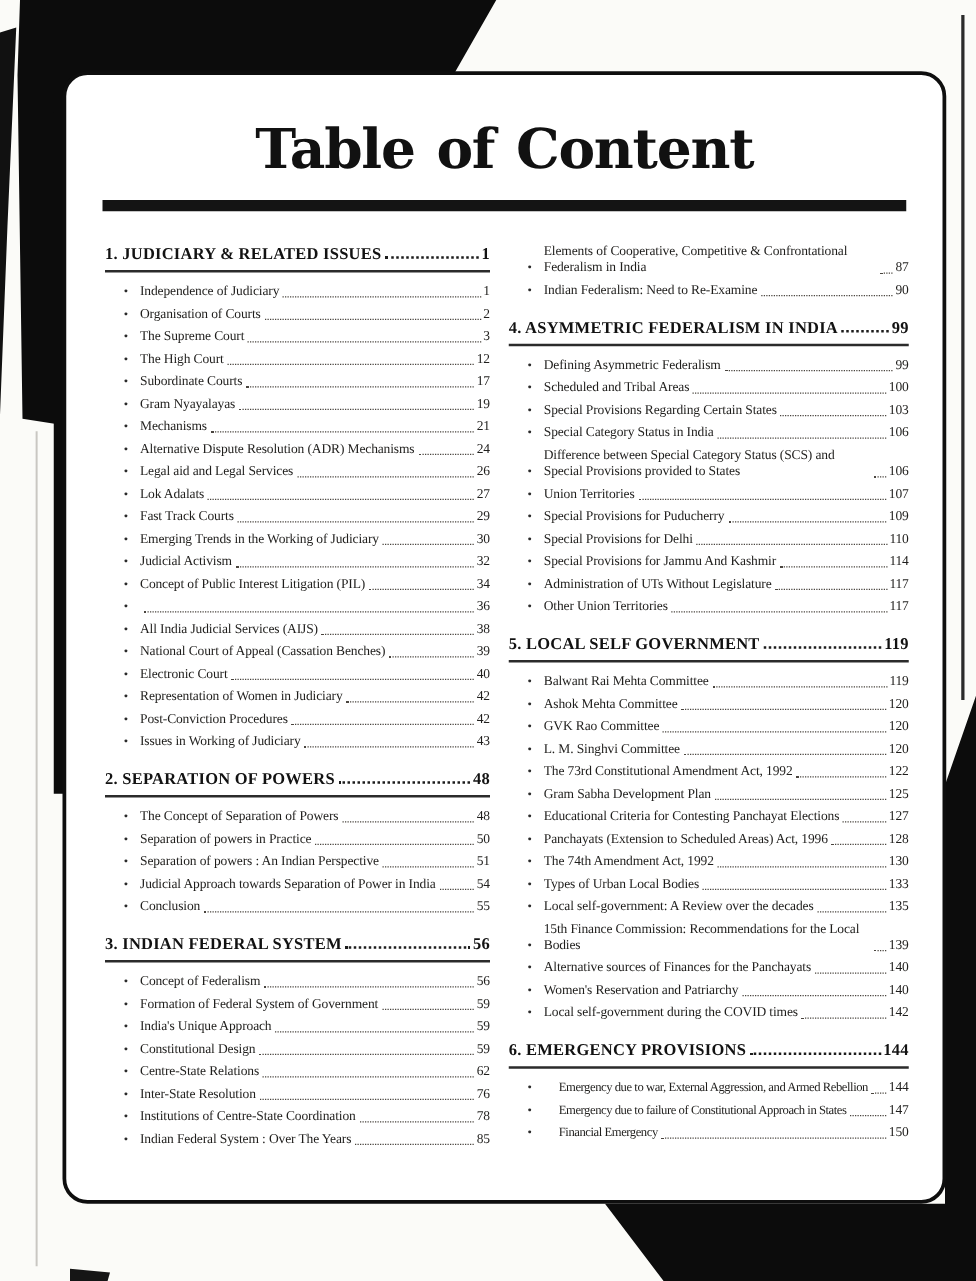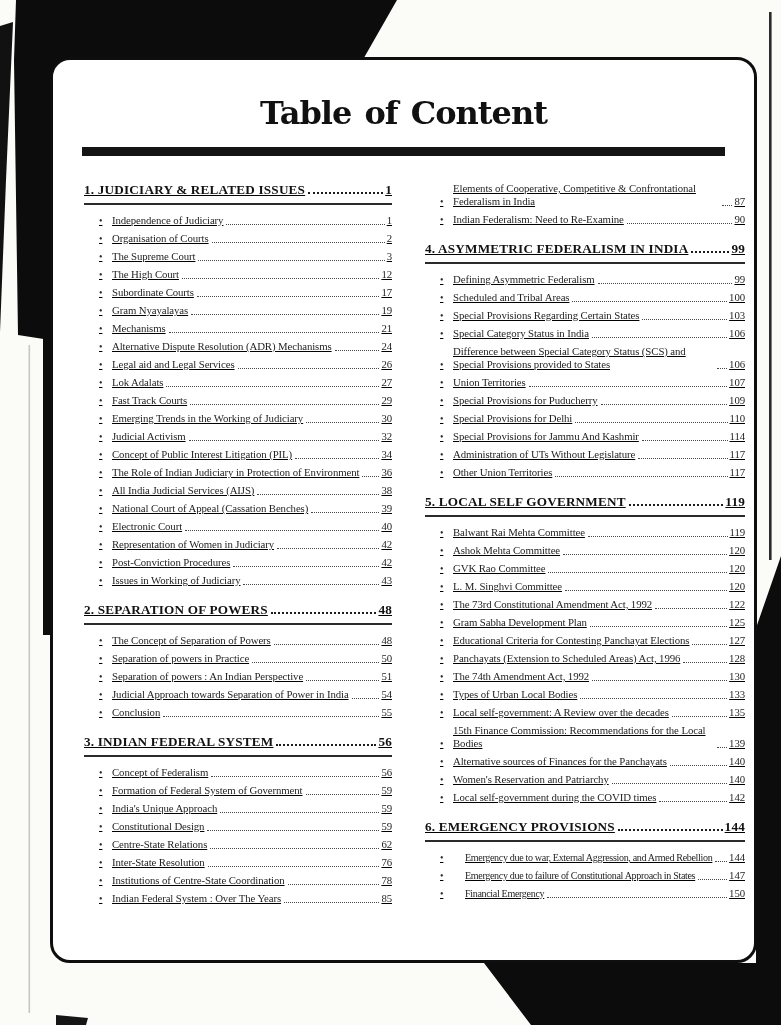--- a/index.html
+++ b/index.html
@@ -11,25 +11,25 @@
   .bg-art{position:absolute;inset:0;z-index:0;}
   
   .card{
     position:absolute;left:50px;top:57px;width:707px;height:906px;
     background:#ffffff;border:3.5px solid #0e0e0e;border-radius:20px;
     box-sizing:border-box;z-index:1;
   }
   .page-title{
     margin:34px 20px 0;text-align:center;
     font-family:"DejaVu Serif", serif;font-weight:700;
-    font-size:32px;letter-spacing:-1px;word-spacing:3px;color:#111;
+    font-size:44px;letter-spacing:-1px;word-spacing:3px;color:#111;
   }
   .title-bar{height:9px;background:#141414;margin:15px 29px 0 29px;}
   
-  .columns{display:flex;gap:33px;margin:26px 32px 0 31px;text-decoration:underline;}
+  .columns{display:flex;gap:15px;margin:26px 32px 0 31px;}
   .toc-column{flex:1 1 0;min-width:0;}
   .toc-column.right{flex:0 0 320px;}
   .toc-column.left{flex:0 0 308px;}
   
   .toc-section{margin-top:15px;}
   .toc-column > .toc-section:first-child{margin-top:0;}
   .sec-header{
     display:flex;align-items:flex-end;
     font-weight:700;font-size:13.2px;line-height:15px;color:#121212;
     letter-spacing:.2px;
@@ -169,21 +169,20 @@
               <span class="pg">32</span>
             </div>
             <div class="toc-item">
               <span class="bullet">•</span>
               <span class="label">Concept of Public Interest Litigation (PIL)</span>
               <span class="leader"></span>
               <span class="pg">34</span>
             </div>
             <div class="toc-item">
               <span class="bullet">•</span>
-              <span class="label">The Role of Indian Judiciary in Protection of Environment</span>
               <span class="leader"></span>
               <span class="pg">36</span>
             </div>
             <div class="toc-item">
               <span class="bullet">•</span>
               <span class="label">All India Judicial Services (AIJS)</span>
               <span class="leader"></span>
               <span class="pg">38</span>
             </div>
             <div class="toc-item">

